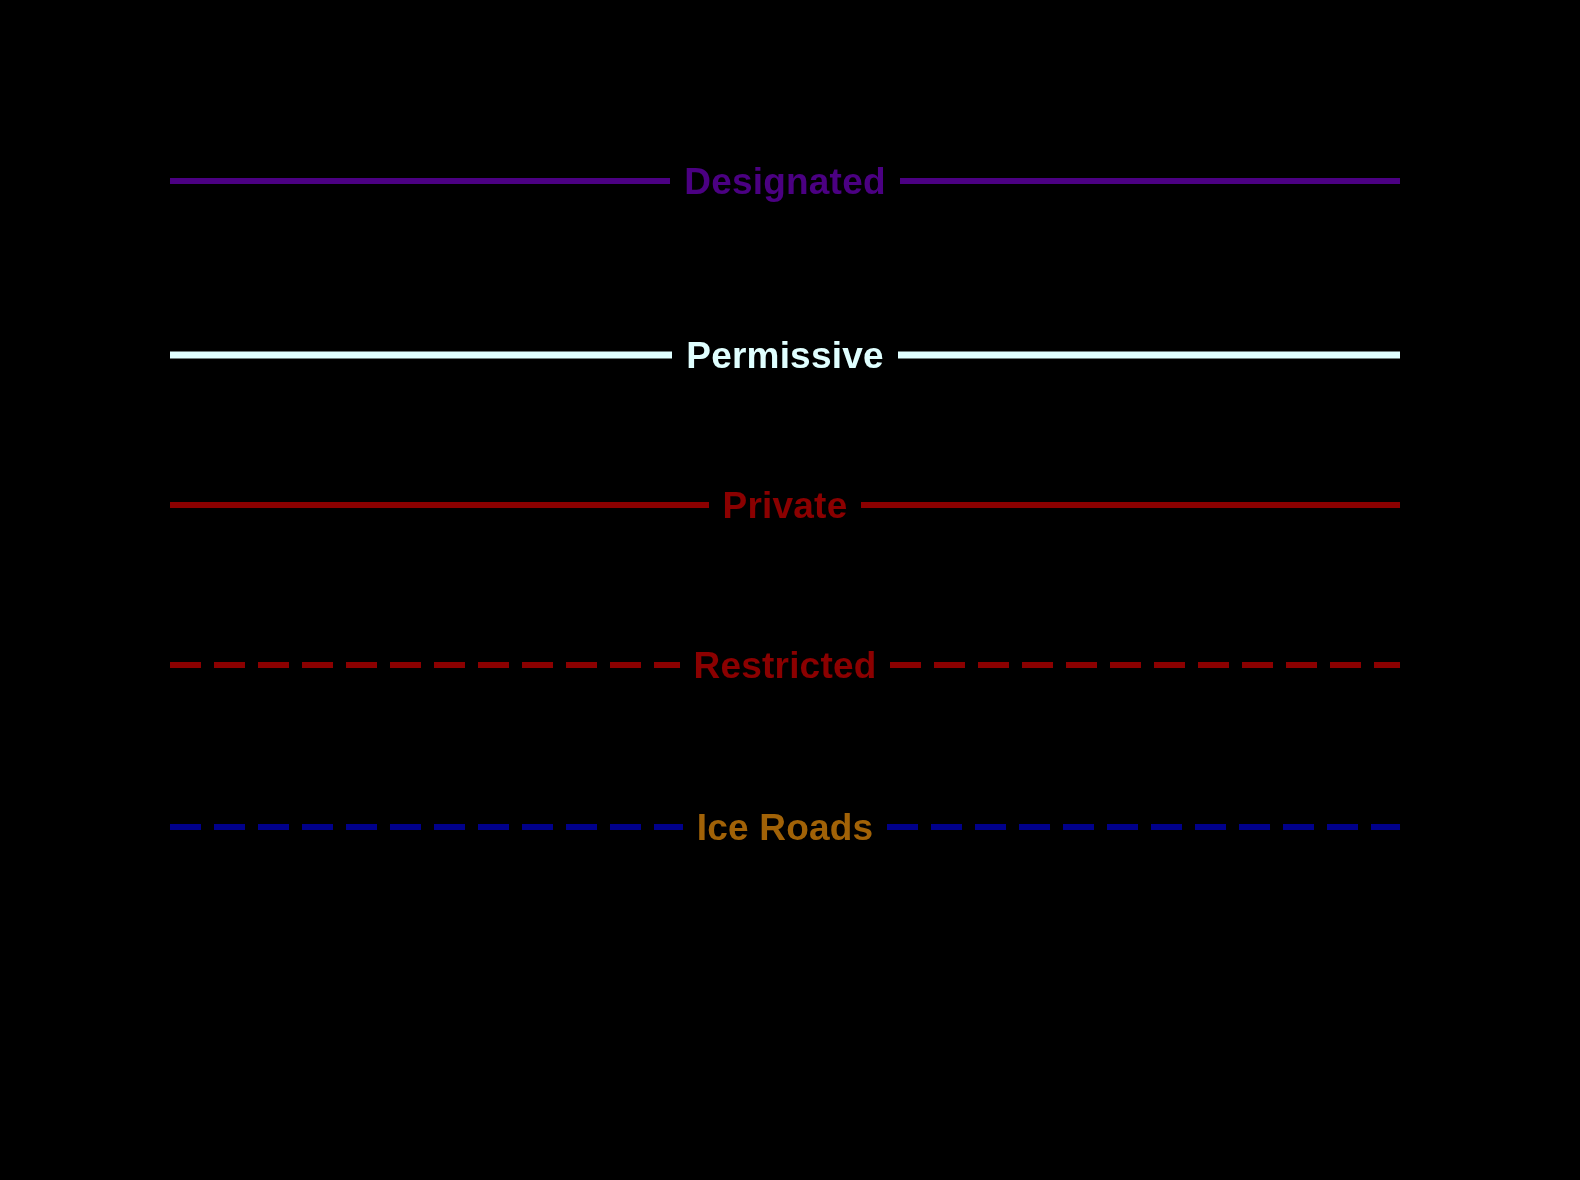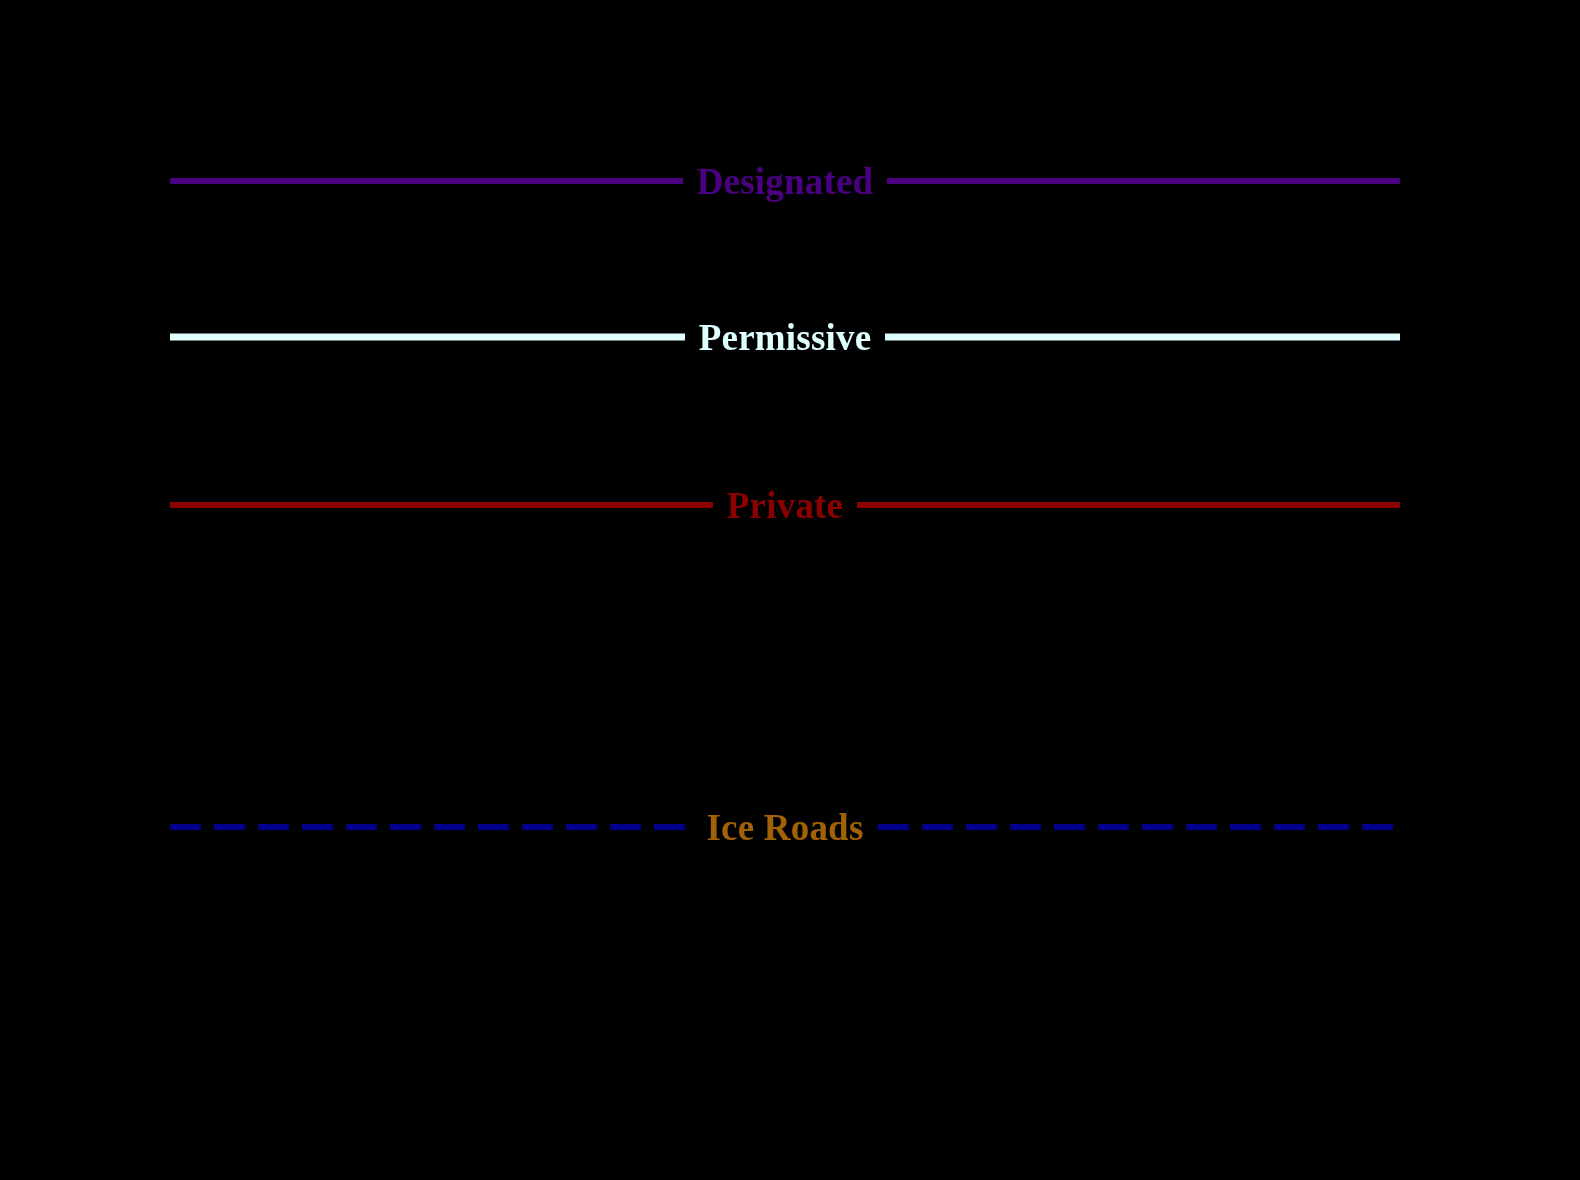--- a/index.html
+++ b/index.html
@@ -6,21 +6,21 @@
     margin: 0;
     padding: 0;
     background: #000000;
   }
   #legend-canvas {
     position: relative;
     width: 1580px;
     height: 948px;
     background: #000000;
     overflow: hidden;
-    font-family: Liberation Serif, serif;
+    font-family: Liberation Sans, sans-serif;
   }
   .legend-row {
     position: absolute;
     left: 170px;
     width: 1230px;
     height: 60px;
     display: flex;
     align-items: center;
     justify-content: center;
   }
@@ -63,40 +63,49 @@
   <div class="legend-row solid" style="top:151px;">
     <span class="legend-line">
         <i class="stroke" style="border-top: 6px solid rgb(75, 0, 130);"></i>
       </span>
     <span class="legend-label" style="color: rgb(75, 0, 130);">Designated</span>
     <span class="legend-line">
         <i class="stroke" style="border-top: 6px solid rgb(75, 0, 130);"></i>
       </span>
   </div>
 
-  <div class="legend-row solid" style="top:307px;">
+  <div class="legend-row solid" style="top:325px;">
     <span class="legend-line">
         <i class="stroke" style="border-top: 7px solid rgb(224, 255, 255);"></i>
       </span>
     <span class="legend-label" style="color: rgb(224, 255, 255);">Permissive</span>
     <span class="legend-line">
         <i class="stroke" style="border-top: 7px solid rgb(224, 255, 255);"></i>
       </span>
   </div>
 
   <div class="legend-row solid" style="top:475px;text-align:right;">
     <span class="legend-line">
         <i class="stroke" style="border-top: 6px solid rgb(139, 0, 0);"></i>
       </span>
     <span class="legend-label" style="color: rgb(139, 0, 0);">Private</span>
     <span class="legend-line">
         <i class="stroke" style="border-top: 6px solid rgb(139, 0, 0);"></i>
       </span>
   </div>
 
+  <div class="legend-row dashed" style="top:635px;">
+    <span class="legend-line">
+        <i class="stroke" style="height: 6px; background-image: repeating-linear-gradient(to right, rgb(139, 0, 0) 0px, rgb(139, 0, 0) 31px, transparent 31px, transparent 44px);"></i>
+      </span>
+    <span class="legend-label" style="color: rgb(139, 0, 0);">Restricted</span>
+    <span class="legend-line">
+        <i class="stroke" style="height: 6px; background-image: repeating-linear-gradient(to right, rgb(139, 0, 0) 0px, rgb(139, 0, 0) 31px, transparent 31px, transparent 44px);"></i>
+      </span>
+  </div>
 
   <div class="legend-row dashed" style="top:797px;">
     <span class="legend-line">
         <i class="stroke" style="height: 6px; background-image: repeating-linear-gradient(to right, rgb(0, 0, 139) 0px, rgb(0, 0, 139) 31px, transparent 31px, transparent 44px);"></i>
       </span>
     <span class="legend-label" style="color: #a16207;">Ice Roads</span>
     <span class="legend-line">
         <i class="stroke" style="height: 6px; background-image: repeating-linear-gradient(to right, rgb(0, 0, 139) 0px, rgb(0, 0, 139) 31px, transparent 31px, transparent 44px);"></i>
       </span>
   </div>

